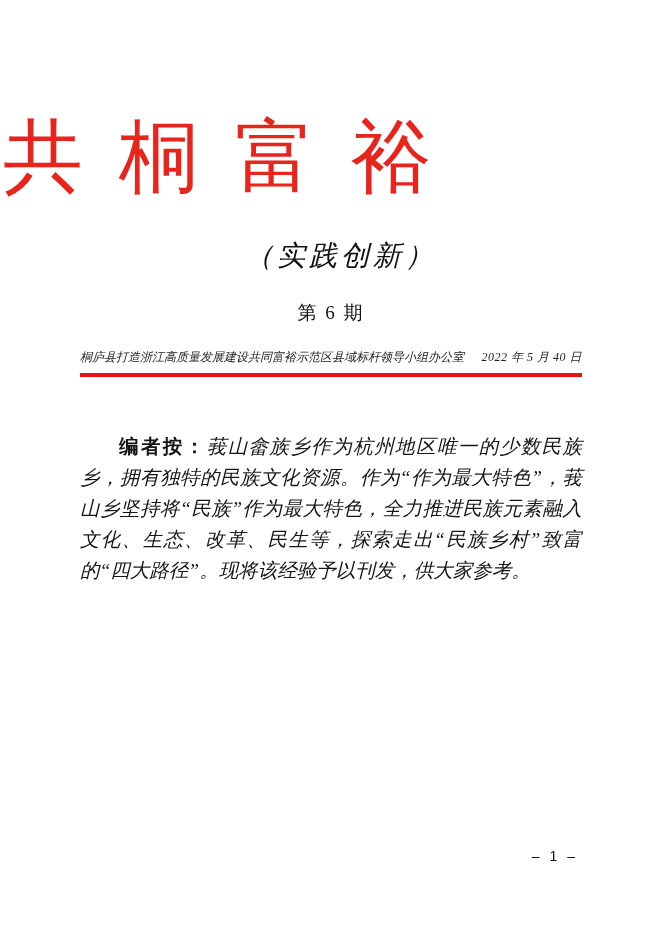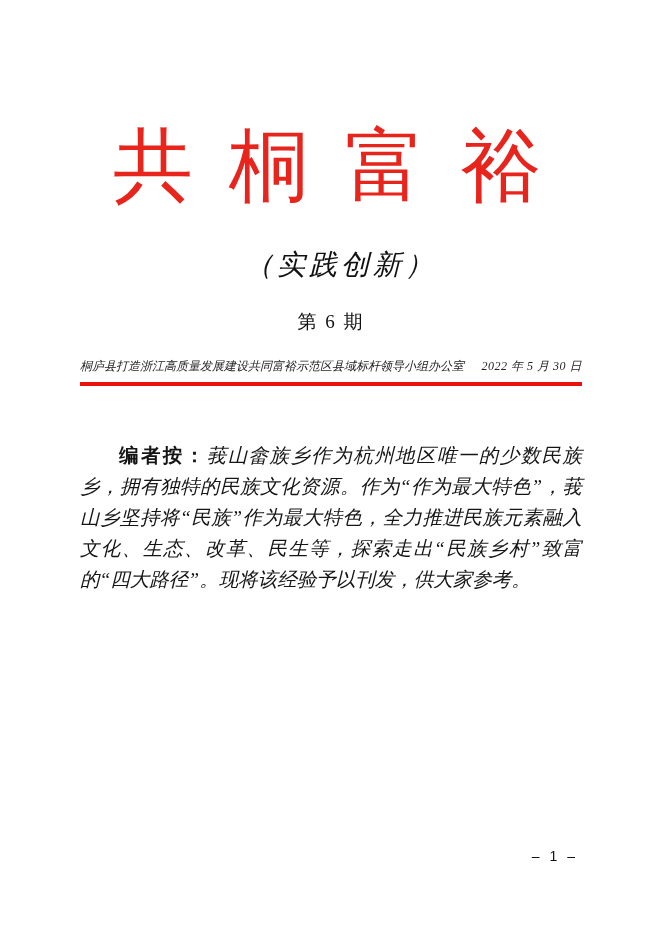--- a/index.html
+++ b/index.html
@@ -15,23 +15,22 @@
     background: #ffffff;
     overflow: hidden;
     font-family: "Liberation Serif", "DejaVu Serif", serif;
     color: #1a1a1a;
   }
   .content {
     margin: 0 80px;           
     width: 502px;
   }
   .title {
-    margin: 12px;
+    margin: 3px;
     padding-top: 113px;
-    text-align: center;
     font-size: 80px;
     line-height: 1.04;
     font-weight: normal;
     letter-spacing: 8px;
     white-space: nowrap;
     color: #e8251d;
     font-family: "Liberation Serif", "DejaVu Serif", serif;
   }
   .subtitle {
     margin-top: 38px;
@@ -101,21 +100,21 @@
   <h1 class="title">共 桐 富 裕</h1>
 
   <div class="subtitle">（实践创新）</div>
 
   <div class="issue">第 6 期</div>
 
   <div class="content">
 
     <div class="masthead-row">
       <span class="org">桐庐县打造浙江高质量发展建设共同富裕示范区县域标杆领导小组办公室</span>
-      <span class="date">2022 年 5 月 30 日</span>
+      <span class="date">2022 年 5 月 40 日</span>
     </div>
 
     <div class="rule"></div>
 
     <p class="body-para"><span class="editor-label">编者按：</span><span>莪山畲族乡作为杭州地区唯一的少数民族乡，拥有独特的民族文化资源。作为“作为最大特色”，莪山乡坚持将“民族”作为最大特色，全力推进民族元素融入文化、生态、改革、民生等，探索走出“民族乡村”致富的“四大路径”。现将该经验予以刊发，供大家参考。</span></p>
 
   </div>
 
   <div class="page-number">– 1 –</div>
 

